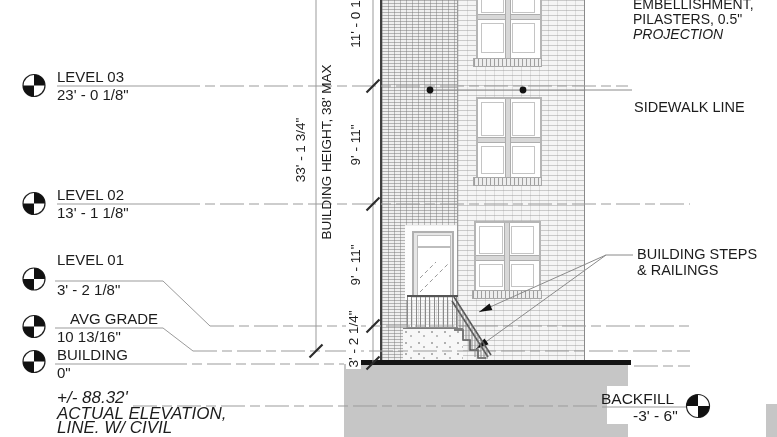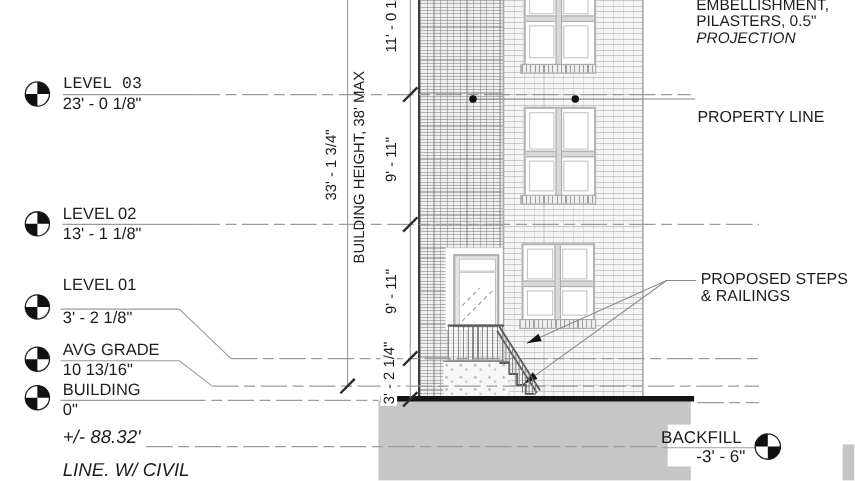--- a/index.html
+++ b/index.html
@@ -215,46 +215,47 @@
       <path d="M0 0 L0 -11 A11 11 0 0 1 11 0 Z" fill="#111"></path>
       <path d="M0 0 L0 11 A11 11 0 0 1 -11 0 Z" fill="#111"></path>
     </g>
     <g transform="translate(698,406)">
       <circle r="11.5" fill="#fff" stroke="#222" stroke-width="1.2"></circle>
       <path d="M0 0 L-11.5 0 A11.5 11.5 0 0 1 0 -11.5 Z" fill="#111"></path>
       <path d="M0 0 L11.5 0 A11.5 11.5 0 0 1 0 11.5 Z" fill="#111"></path>
     </g>
   </svg>
 
-  <div class="txt lbl" style="left:57px;top:69px;font-family:Liberation Mono, monospace;">LEVEL 03</div>
+  <div class="txt lbl" style="left:57px;top:69px;">LEVEL 03</div>
   <div class="txt lbl" style="left:57px;top:87px;">23' - 0 1/8"</div>
   <div class="txt lbl" style="left:57px;top:187px;">LEVEL 02</div>
   <div class="txt lbl" style="left:57px;top:205px;">13' - 1 1/8"</div>
   <div class="txt lbl" style="left:57px;top:252px;">LEVEL 01</div>
   <div class="txt lbl" style="left:57px;top:282px;">3' - 2 1/8"</div>
-  <div class="txt lbl" style="left:57px;top:311px;text-align:center;">AVG GRADE</div>
+  <div class="txt lbl" style="left:70px;top:311px;text-align:center;">AVG GRADE</div>
   <div class="txt lbl" style="left:57px;top:329px;">10 13/16"</div>
   <div class="txt lbl" style="left:57px;top:347px;">BUILDING</div>
   <div class="txt lbl" style="left:57px;top:365px;">0"</div>
 
   <div class="txt small lbl" style="left:57px;top:391px;">+/- 88.32'</div>
+  <div class="txt small lbl" style="left:57px;top:407px;">ACTUAL ELEVATION,</div>
   <div class="txt small lbl" style="left:57px;top:421px;">LINE. W/ CIVIL</div>
 
   <div class="vtext lbl" style="left:241px;top:142px;">33' - 1 3/4"</div>
   <div class="vtext vtext-wide lbl" style="left:227px;top:144px;">BUILDING HEIGHT, 38' MAX</div>
   <div class="vtext lbl" style="left:296px;top:8px;">11' - 0 1/4"</div>
   <div class="vtext lbl" style="left:296px;top:137px;">9' - 11"</div>
   <div class="vtext lbl" style="left:296px;top:257px;">9' - 11"</div>
   <div class="vtext lbl" style="left:294px;top:331px;"><span class="dimbg">3' - 2 1/4"</span></div>
 
   <div class="txt note lbl" style="left:633px;top:-3px;">EMBELLISHMENT,</div>
   <div class="txt note lbl" style="left:633px;top:12px;">PILASTERS, 0.5"</div>
   <div class="txt note lbl" style="left:633px;top:27px;font-style:italic;">PROJECTION</div>
 
-  <div class="txt note2 lbl" style="left:634px;top:99px;">PROPERTY LINE</div>
-
-  <div class="txt note2 lbl" style="left:637px;top:246px;">PROPOSED STEPS</div>
+  <div class="txt note2 lbl" style="left:634px;top:99px;">SIDEWALK LINE</div>
+
+  <div class="txt note2 lbl" style="left:637px;top:246px;">BUILDING STEPS</div>
   <div class="txt note2 lbl" style="left:637px;top:262px;">&amp; RAILINGS</div>
 
   <div class="txt lbl" style="left:601px;top:391px;font-size:15.5px;">BACKFILL</div>
   <div class="txt lbl" style="left:633px;top:408px;font-size:15.5px;">-3' - 6"</div>
 
 </div>
 
 </body></html>

